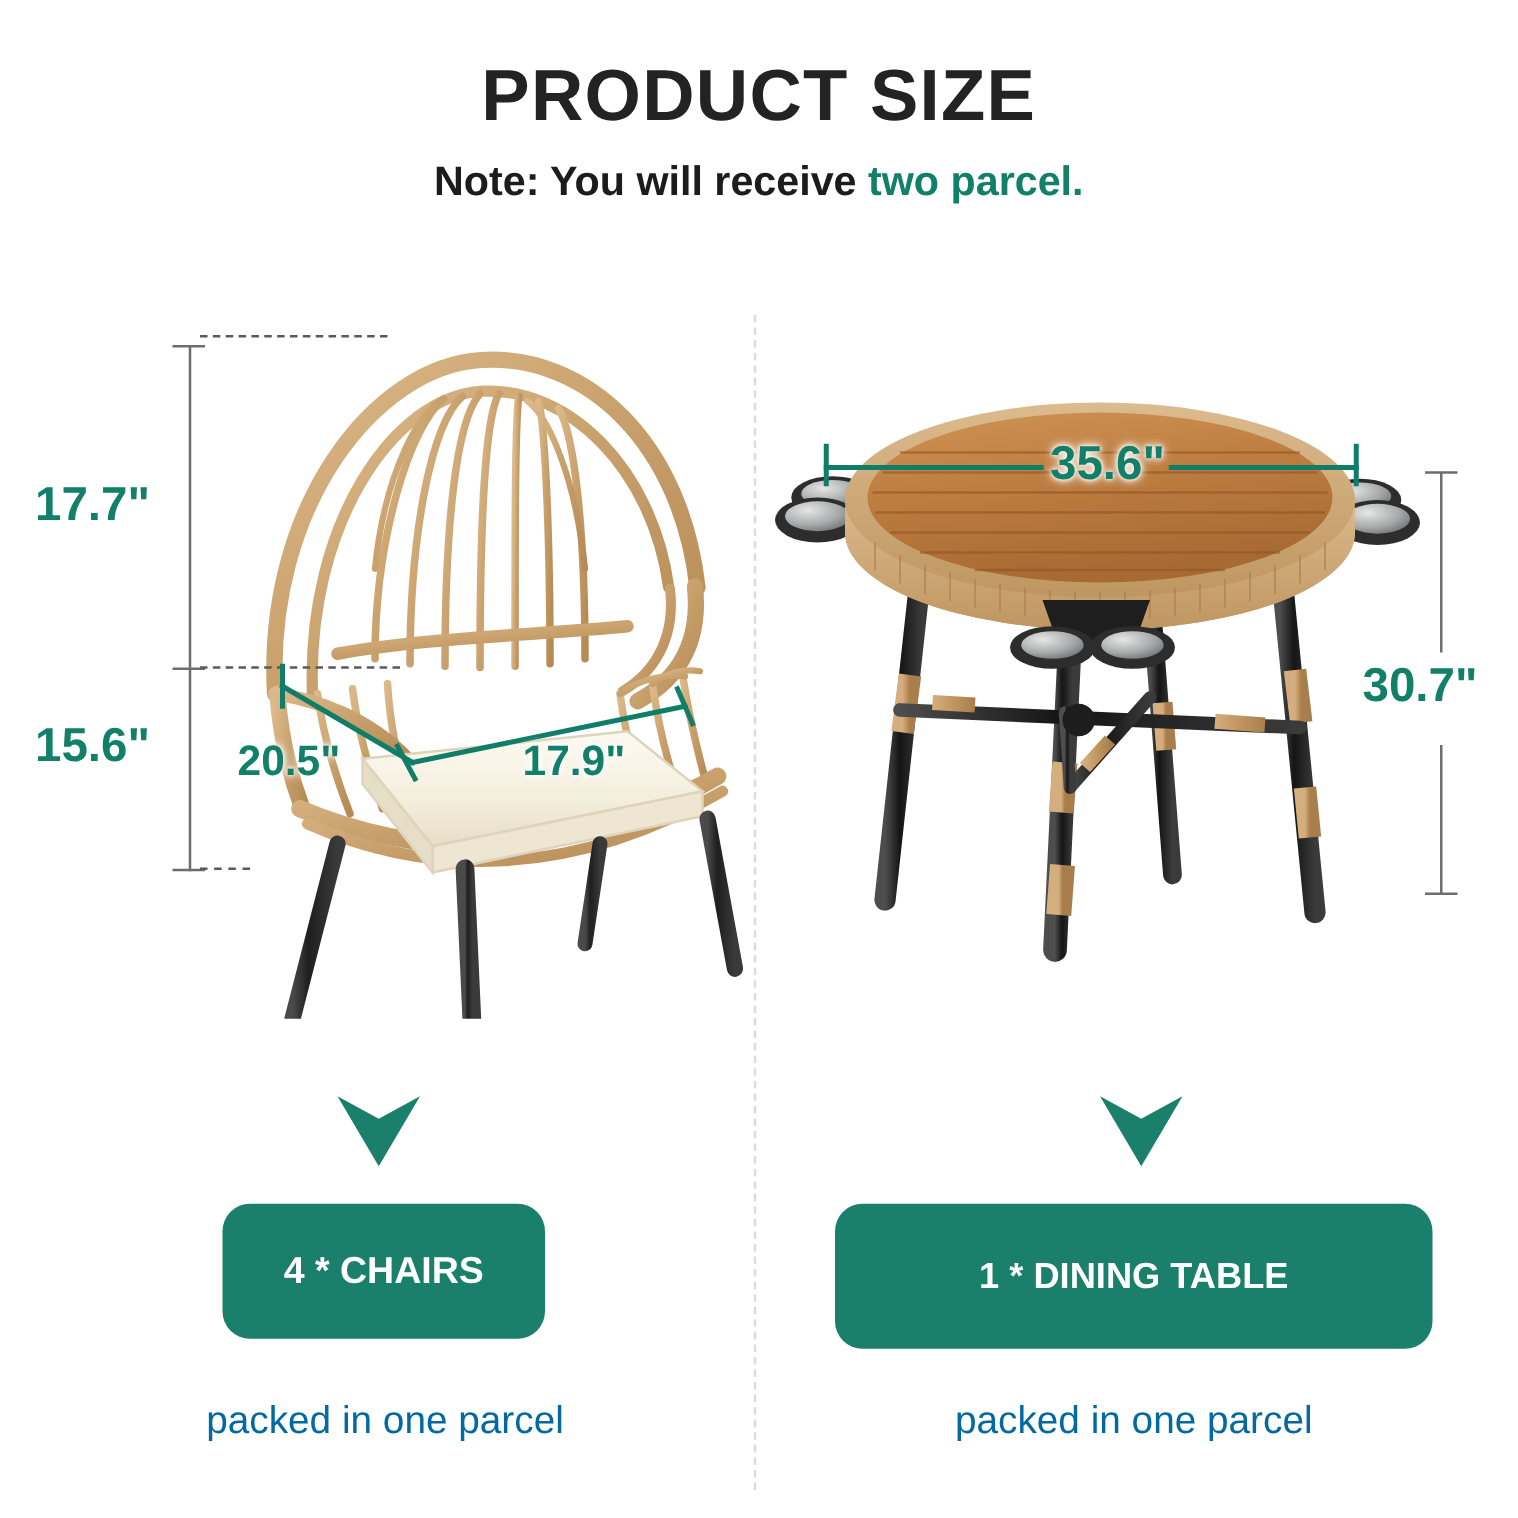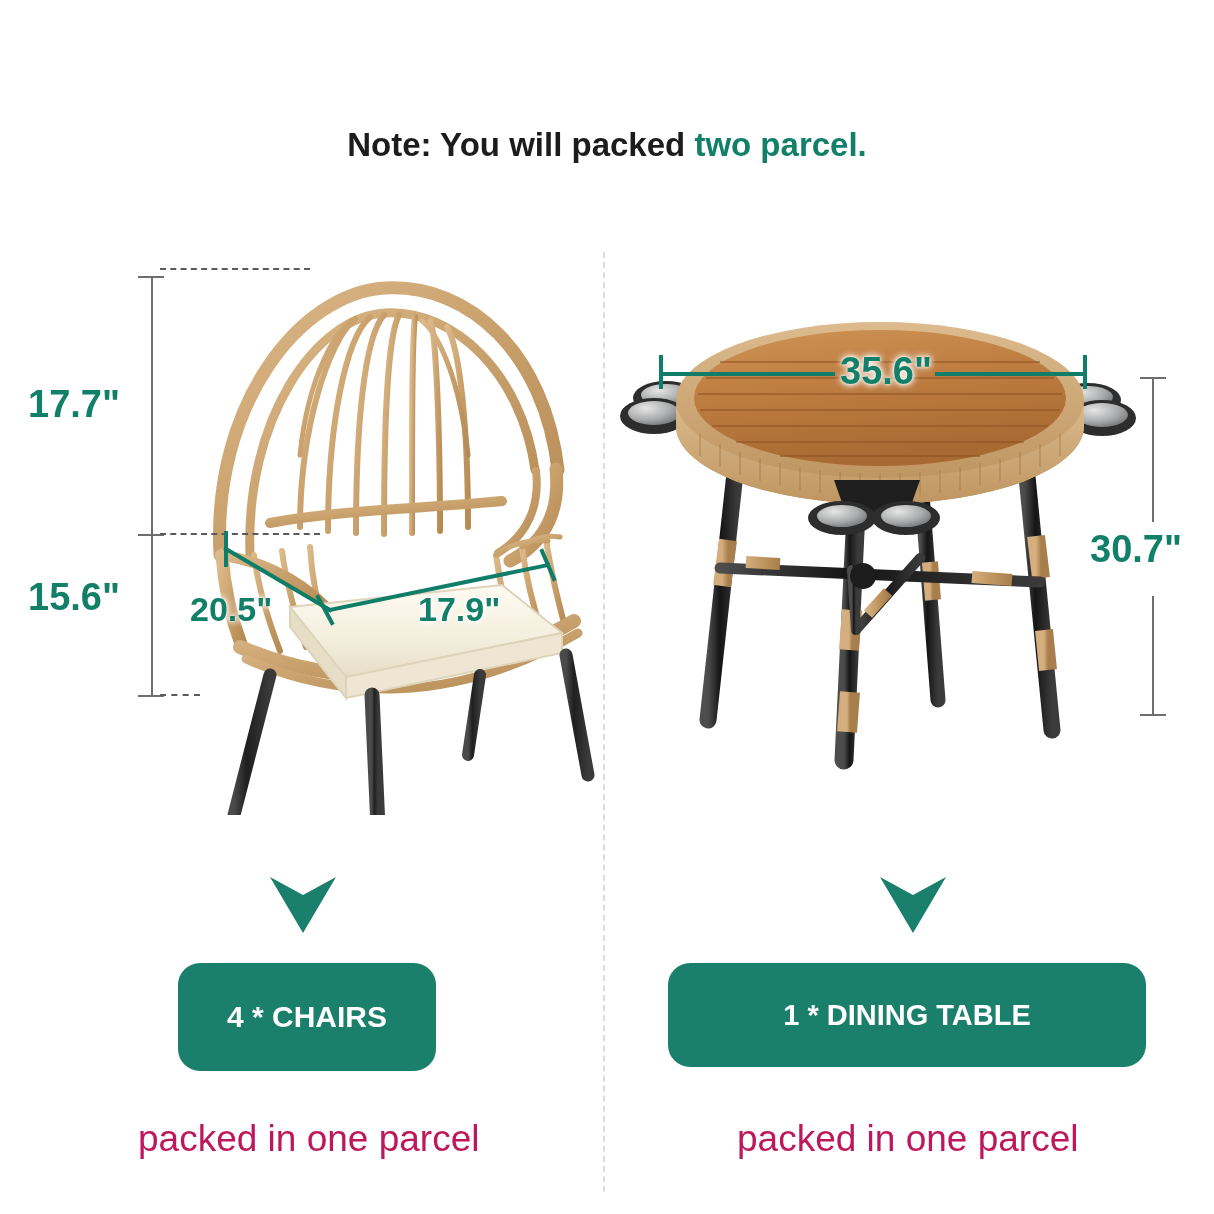--- a/index.html
+++ b/index.html
@@ -55,31 +55,32 @@
   
   .badge{
     position:absolute;background:#1a7f6b;border-radius:22px;
     color:#fff;font-weight:bold;display:flex;
     align-items:center;justify-content:center;text-align:center;
     line-height:1.25;
   }
   .badge.one{font-size:30px;}
   .badge.two{font-size:29px;}
   .caption{
-    position:absolute;text-align:center;color:#be185d;
-    font-size:37px;line-height:1;white-space:nowrap;
+    position:absolute;text-align:center;color:#0369a1;
+    font-size:31px;line-height:1;white-space:nowrap;
   }
 </style>
 </head>
 <body>
 
 <div class="stage">
 
+  <div class="title">PRODUCT SIZE</div>
   <div class="subtitle">
-    <span>Note: You will packed </span><span class="hl">two parcel.</span>
+    <span>Note: You will receive </span><span class="hl">two parcel.</span>
   </div>
 
   <div class="divider"></div>
 
   <svg class="product" style="left:150px;top:255px;width:460px;height:560px;" viewBox="0 0 460 560">
     <defs>
       <linearGradient id="rat" x1="0" y1="0" x2="1" y2="1">
         <stop offset="0%" stop-color="#dcb98a"></stop>
         <stop offset="50%" stop-color="#c8a06b"></stop>
         <stop offset="100%" stop-color="#b58a55"></stop>
@@ -313,18 +314,18 @@
   </svg>
   <svg class="arrow" style="left:878px;top:873px;" viewBox="0 0 70 62">
     <path d="M2 4 L 35 22 L 68 4 L 35 60 Z" fill="#1a7f6b"></path>
   </svg>
 
   <div class="badge one" style="left:178px;top:963px;width:258px;height:108px;">
     <span>4 * CHAIRS</span>
   </div>
   <div class="caption" style="left:138px;top:1120px;width:340px;">packed in one parcel</div>
 
-  <div class="badge two" style="left:668px;top:963px;width:478px;height:104px;flex-direction:column;">
+  <div class="badge two" style="left:668px;top:963px;width:478px;height:116px;flex-direction:column;">
     <span>1 * DINING TABLE</span>
   </div>
   <div class="caption" style="left:737px;top:1120px;width:340px;">packed in one parcel</div>
 
 </div>
 
 </body></html>

